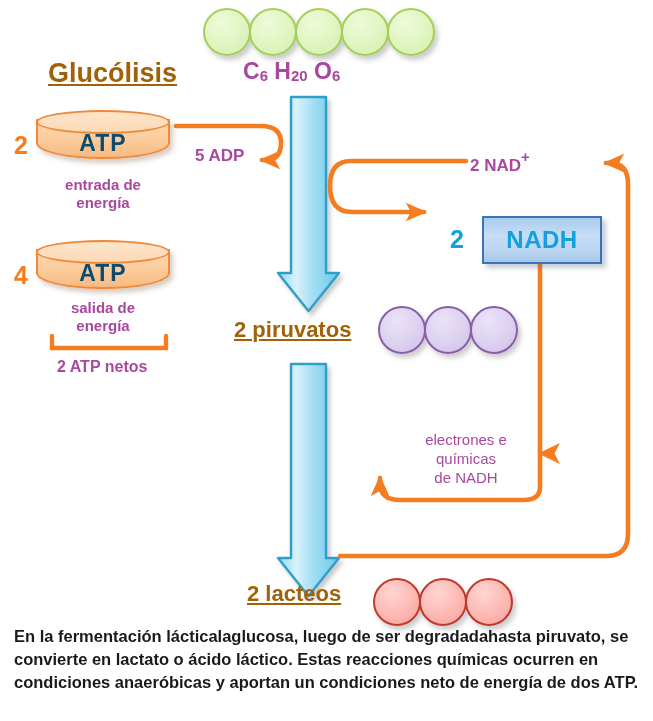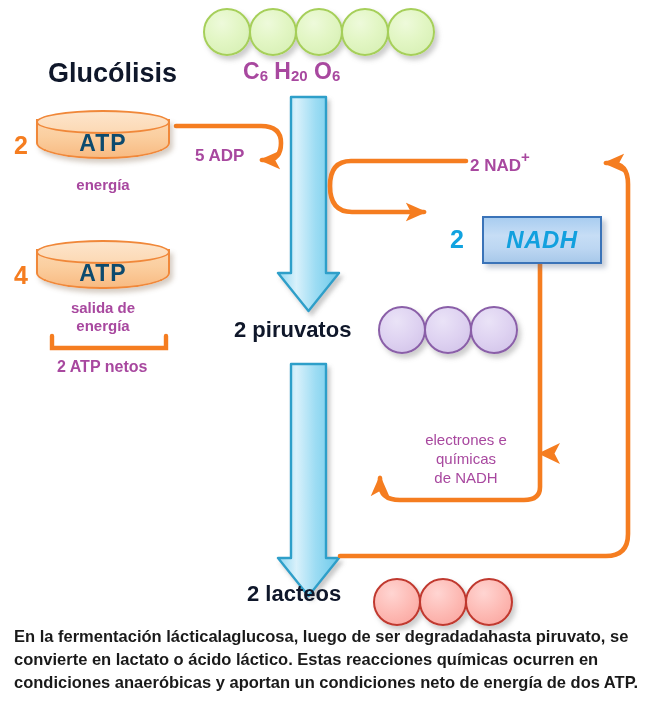--- a/index.html
+++ b/index.html
@@ -8,21 +8,21 @@
     font-family:"Liberation Sans", sans-serif;
     -webkit-font-smoothing:antialiased;
   }
   .stage{position:absolute;left:0;top:0;width:653px;height:721px;}
 
   
   .abs{position:absolute;}
 
   
   .purple-title{
-    color:#0f172a;font-weight:bold;letter-spacing:0px;white-space:nowrap;
+    color:#a16207;font-weight:bold;letter-spacing:0px;white-space:nowrap;text-decoration:underline;
   }
   .glucolisis{left:48px;top:58px;font-size:27px;}
   .formula{left:243px;top:58px;font-size:23px;color:#a8489f;font-weight:bold;white-space:nowrap;}
   .formula sub{font-size:15px;font-weight:bold;vertical-align:baseline;position:relative;top:2px;}
 
   .sub-label{
     color:#a8489f;font-weight:bold;font-size:15px;text-align:center;line-height:18px;
   }
   .cap-label{color:#a8489f;font-weight:bold;white-space:nowrap;}
 
@@ -67,21 +67,21 @@
 
   
   .nadh-box{
     position:absolute;left:482px;top:216px;width:116px;height:44px;
     background:linear-gradient(to bottom,#a9cdf0 0%,#c6ddf5 40%,#bcd6f2 70%,#a8c9ea 100%);
     border:2px solid #3a73b8;
     box-shadow:4px 4px 5px rgba(90,110,140,.35);
   }
   .nadh-box span{
     display:block;text-align:center;line-height:44px;
-    color:#12a0de;font-weight:bold;font-size:24px;letter-spacing:0.5px;font-style:italic;
+    color:#12a0de;font-weight:bold;font-size:24px;letter-spacing:0.5px;
   }
 
   
   .mol{position:absolute;display:flex;}
   .mol .ball{border-radius:50%;box-shadow:3px 4px 5px rgba(110,110,110,.35);}
   .green .ball{
     width:44px;height:44px;margin-right:-2px;
     background:radial-gradient(circle at 38% 30%,#eefadb 0%,#e2f6c4 45%,#d4eeb0 100%);
     border:2px solid #a6cf5a;
   }
@@ -179,20 +179,21 @@
 
   <div class="abs num-orange" style="left:14px;top:131px;">2</div>
 
   <div class="cyl" id="cyl1">
     <div class="body"></div>
     <div class="top"></div>
     <div class="atp-text">ATP</div>
   </div>
 
   <div class="abs sub-label" style="left:36px;top:176px;width:134px;">
+    <div>entrada de</div>
     <div>energía</div>
   </div>
 
   <div class="abs num-orange" style="left:14px;top:261px;">4</div>
 
   <div class="cyl" id="cyl2">
     <div class="body"></div>
     <div class="top"></div>
     <div class="atp-text">ATP</div>
   </div>

